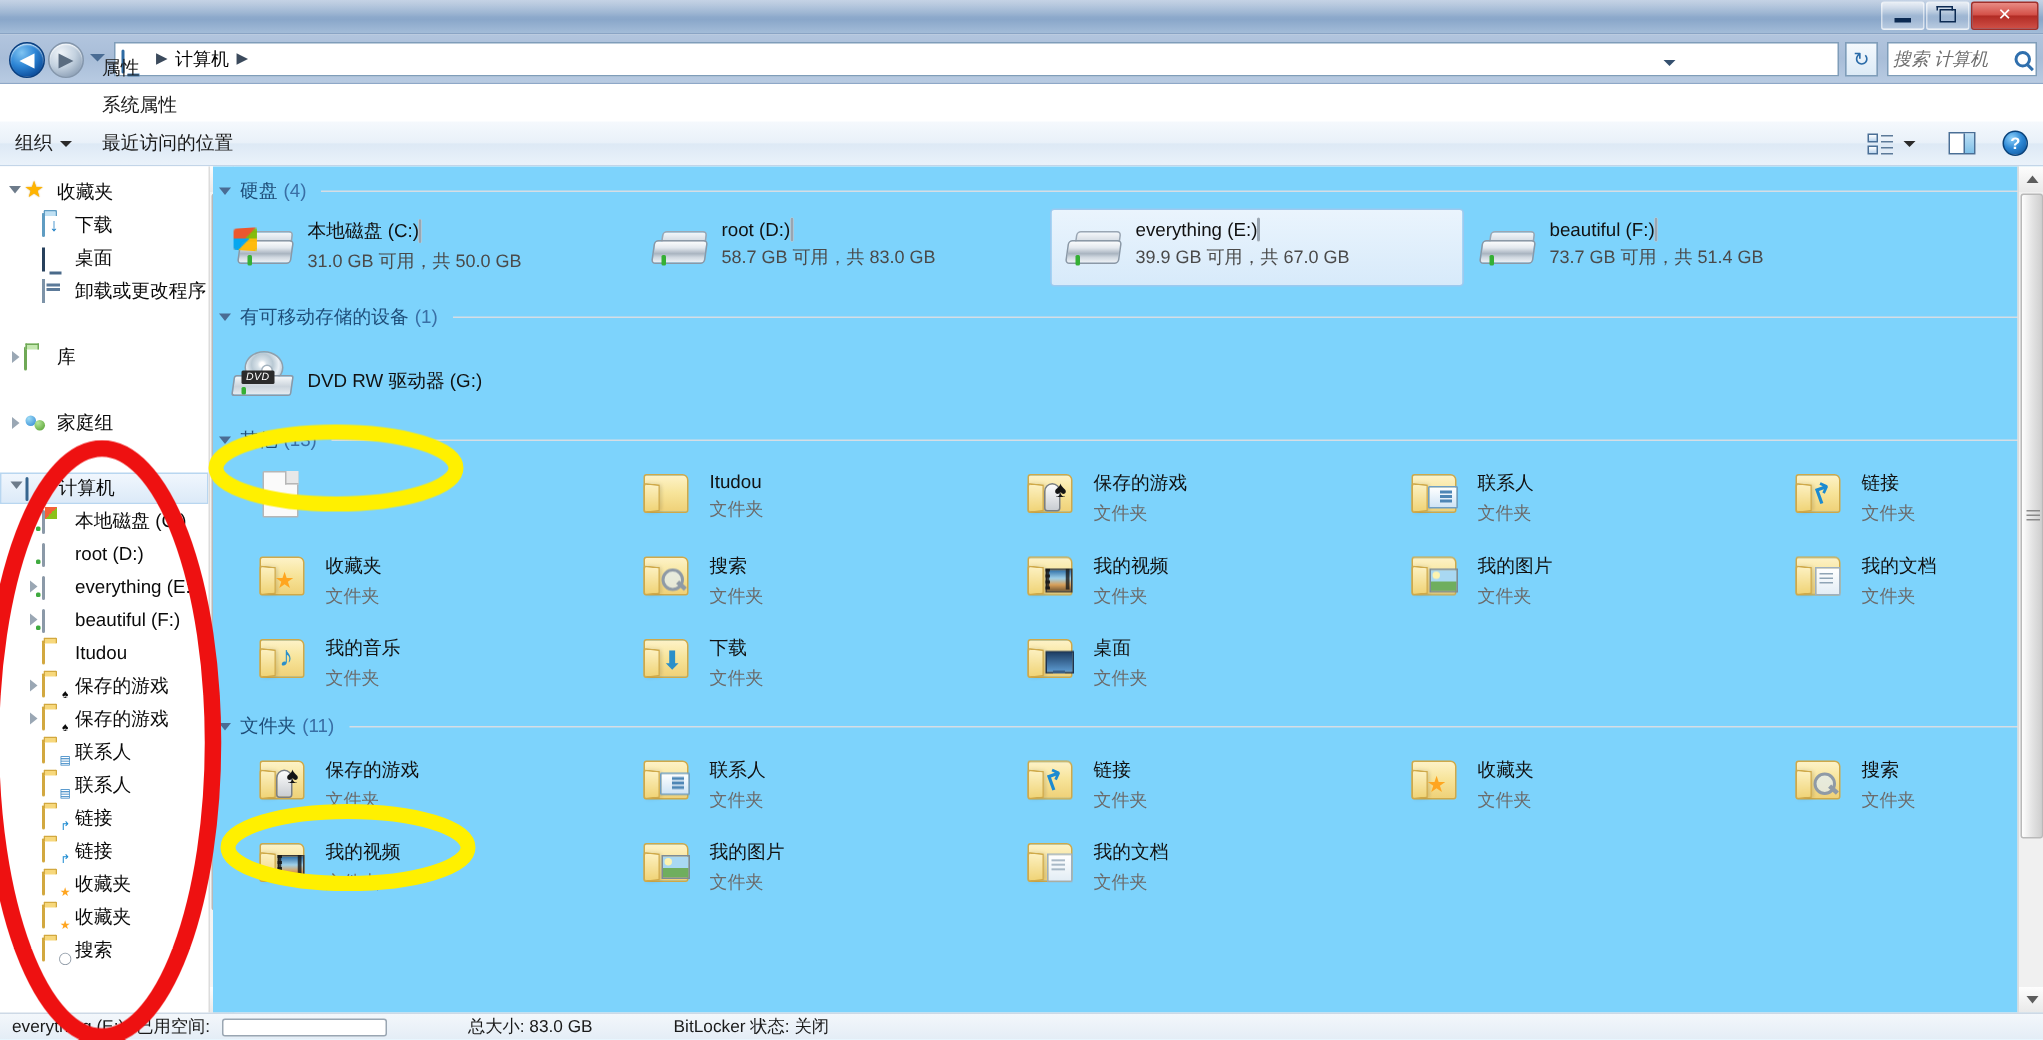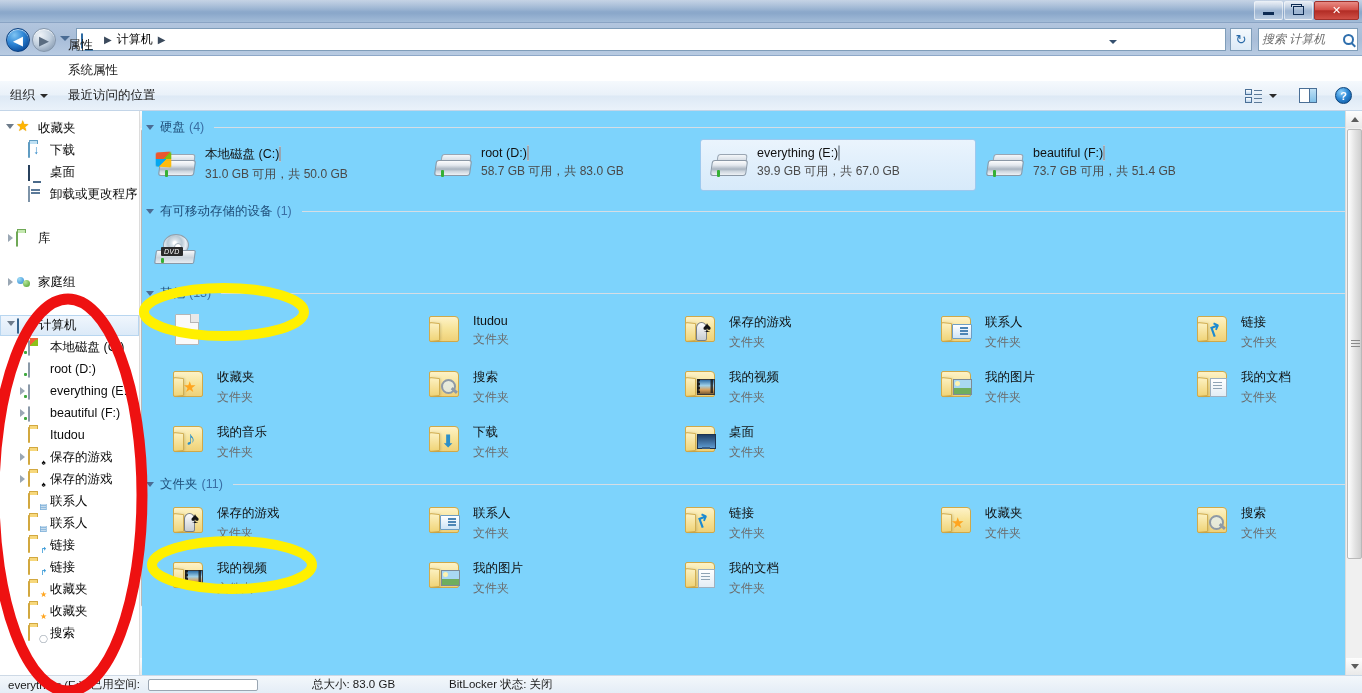--- a/index.html
+++ b/index.html
@@ -647,20 +647,21 @@
         <span class="rule"></span>
       </div>
       <div class="removable" id="removable">
           <div class="drive">
             <span class="dvd-icon">
               <i class="dvd-disc"></i>
               <i class="dvd-tray"></i>
               <i class="dvd-label">DVD</i>
               <i class="dvd-led"></i>
             </span>
+            <span class="dmeta" style="padding-top:12px"><span class="dname">DVD RW 驱动器 (G:)</span></span>
           </div>
         </div>
 
       <div class="grouphdr" style="margin-top:14px">
         <i class="tri"></i>
         <span class="gname">其他</span>
         <span class="gcount">(13)</span>
         <span class="rule"></span>
       </div>
       <div class="grid" id="others">

